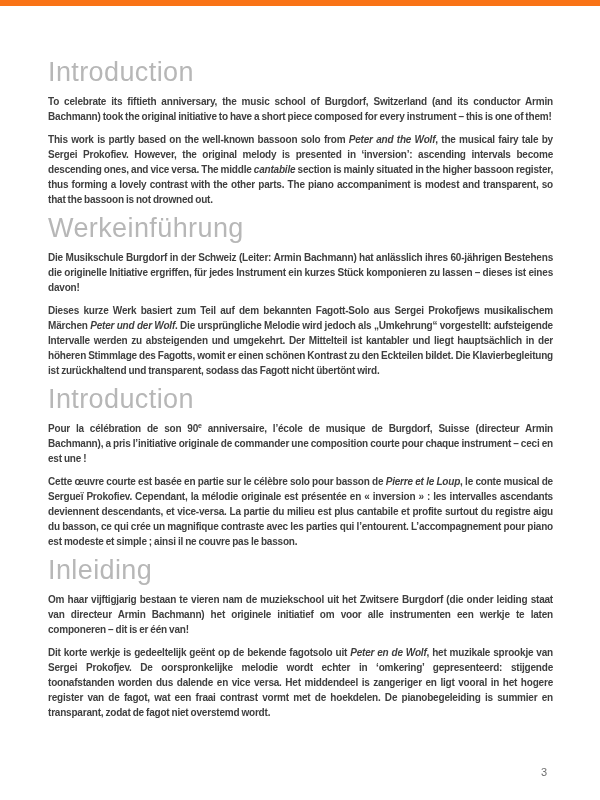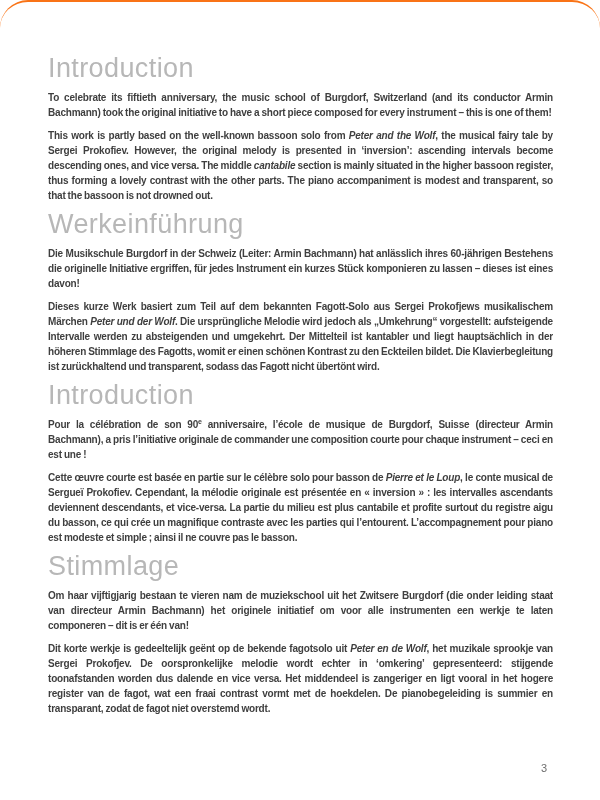--- a/index.html
+++ b/index.html
@@ -6,22 +6,21 @@
   body {
     width: 600px; height: 800px;
     background: #ffffff;
     font-family: "Liberation Sans", "DejaVu Sans", sans-serif;
     position: relative;
     overflow: hidden;
   }
   .page {
     position: absolute; inset: 0;
     background: #ffffff;
-    border-top: 2px solid #f97316;
-    border-radius: 28px;
+    border-top: 6px solid #f97316;
   }
   .content {
     padding: 53px 47px 0 48px;
   }
   h2.section-heading {
     font-size: 27px;
     line-height: 27px;
     font-weight: 300;
     color: var(--heading-color, #b7b7b7);
     letter-spacing: 0.4px;
@@ -61,19 +60,19 @@
         <h2 class="section-heading">Werkeinführung</h2>
         <p class="para"><span>Die Musikschule Burgdorf in der Schweiz (Leiter: Armin Bachmann) hat anlässlich ihres 60-jährigen Bestehens die originelle Initiative ergriffen, für jedes Instrument ein kurzes Stück komponieren zu lassen – dieses ist eines davon!</span></p>
         <p class="para"><span>Dieses kurze Werk basiert zum Teil auf dem bekannten Fagott-Solo aus Sergei Prokofjews musikalischem Märchen </span><span class="it">Peter und der Wolf</span><span>. Die ursprüngliche Melodie wird jedoch als „Umkehrung“ vorgestellt: aufsteigende Intervalle werden zu absteigenden und umgekehrt. Der Mittelteil ist kantabler und liegt hauptsächlich in der höheren Stimmlage des Fagotts, womit er einen schönen Kontrast zu den Eckteilen bildet. Die Klavierbegleitung ist zurückhaltend und transparent, sodass das Fagott nicht übertönt wird.</span></p>
       </section>
       <section lang="fr">
         <h2 class="section-heading">Introduction</h2>
         <p class="para"><span>Pour la célébration de son 90</span><sup>e</sup><span> anniversaire, l’école de musique de Burgdorf, Suisse (directeur Armin Bachmann), a pris l’initiative originale de commander une composition courte pour chaque instrument – ceci en est une !</span></p>
         <p class="para"><span>Cette œuvre courte est basée en partie sur le célèbre solo pour basson de </span><span class="it">Pierre et le Loup</span><span>, le conte musical de Sergueï Prokofiev. Cependant, la mélodie originale est présentée en « inversion » : les intervalles ascendants deviennent descendants, et vice-versa. La partie du milieu est plus cantabile et profite surtout du registre aigu du basson, ce qui crée un magnifique contraste avec les parties qui l’entourent. L’accompagnement pour piano est modeste et simple ; ainsi il ne couvre pas le basson.</span></p>
       </section>
       <section lang="nl">
-        <h2 class="section-heading">Stimmlage</h2>
+        <h2 class="section-heading">Inleiding</h2>
         <p class="para"><span>Om haar vijftigjarig bestaan te vieren nam de muziekschool uit het Zwitsere Burgdorf (die onder leiding staat van directeur Armin Bachmann) het originele initiatief om voor alle instrumenten een werkje te laten componeren – dit is er één van!</span></p>
         <p class="para"><span>Dit korte werkje is gedeeltelijk geënt op de bekende fagotsolo uit </span><span class="it">Peter en de Wolf</span><span>, het muzikale sprookje van Sergei Prokofjev. De oorspronkelijke melodie wordt echter in ‘omkering’ gepresenteerd: stijgende toonafstanden worden dus dalende en vice versa. Het middendeel is zangeriger en ligt vooral in het hogere register van de fagot, wat een fraai contrast vormt met de hoekdelen. De pianobegeleiding is summier en transparant, zodat de fagot niet overstemd wordt.</span></p>
       </section>
     </main>
   <div class="page-number">3</div>
 </div>
 
 </body></html>

